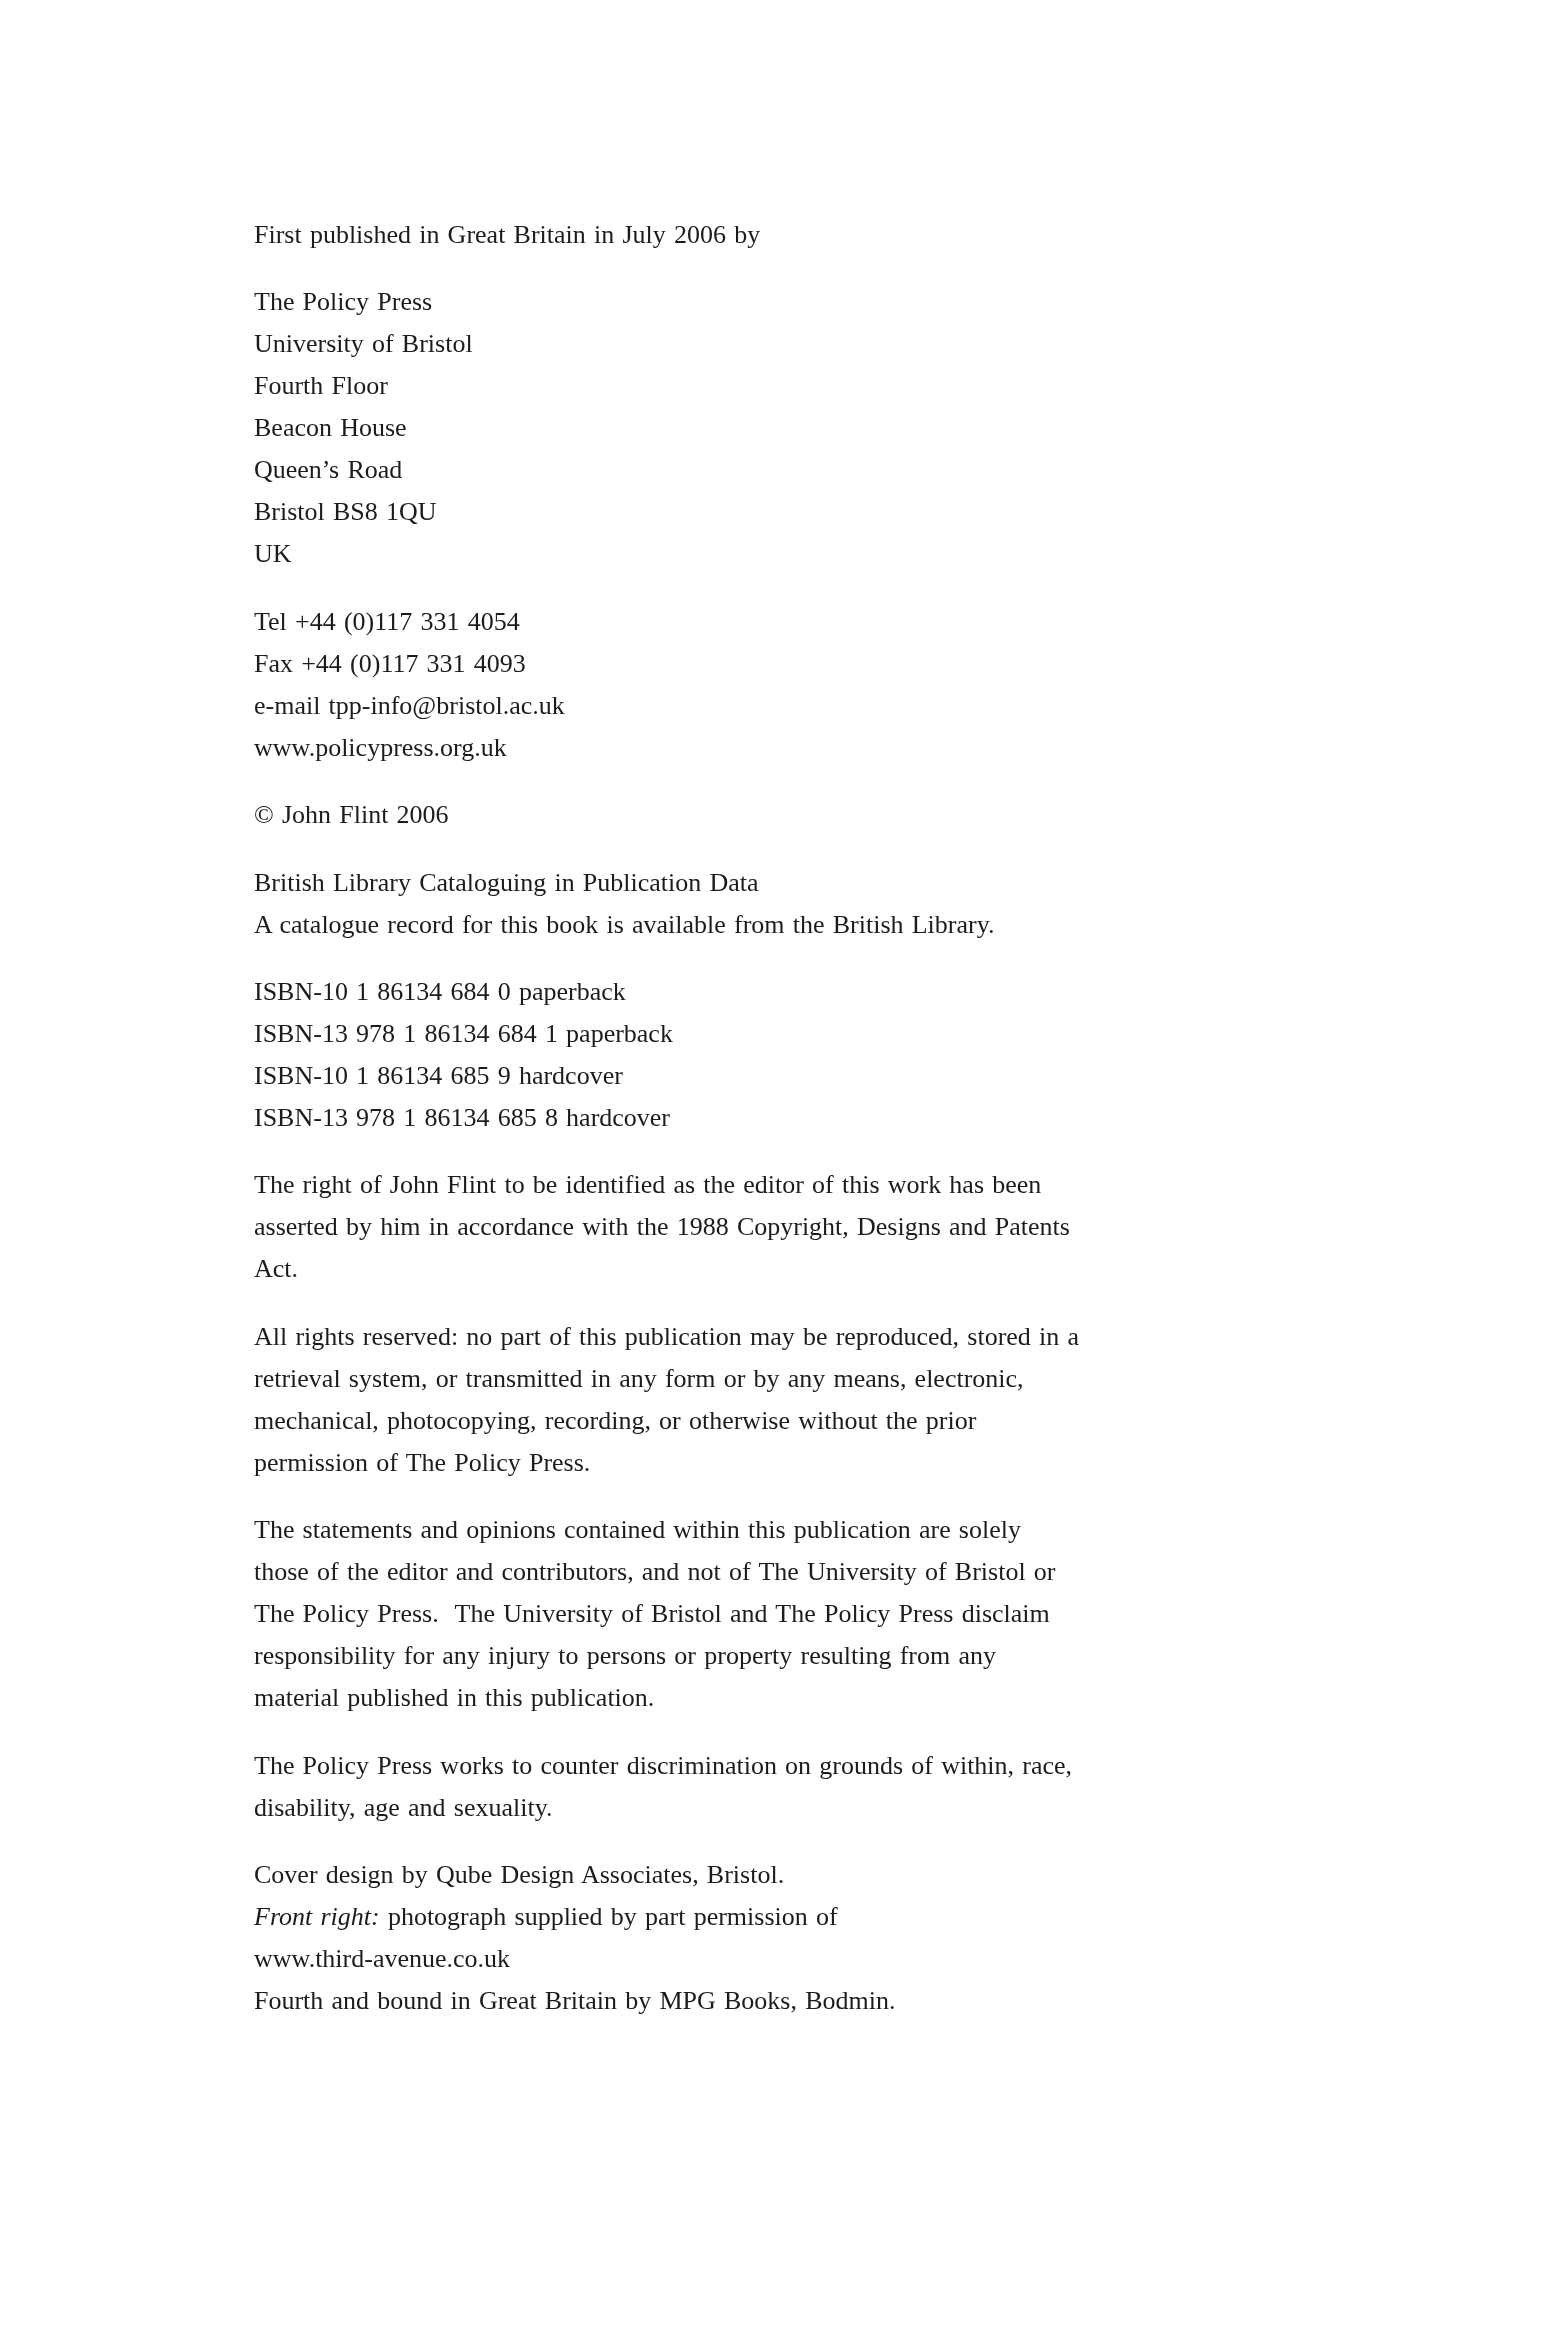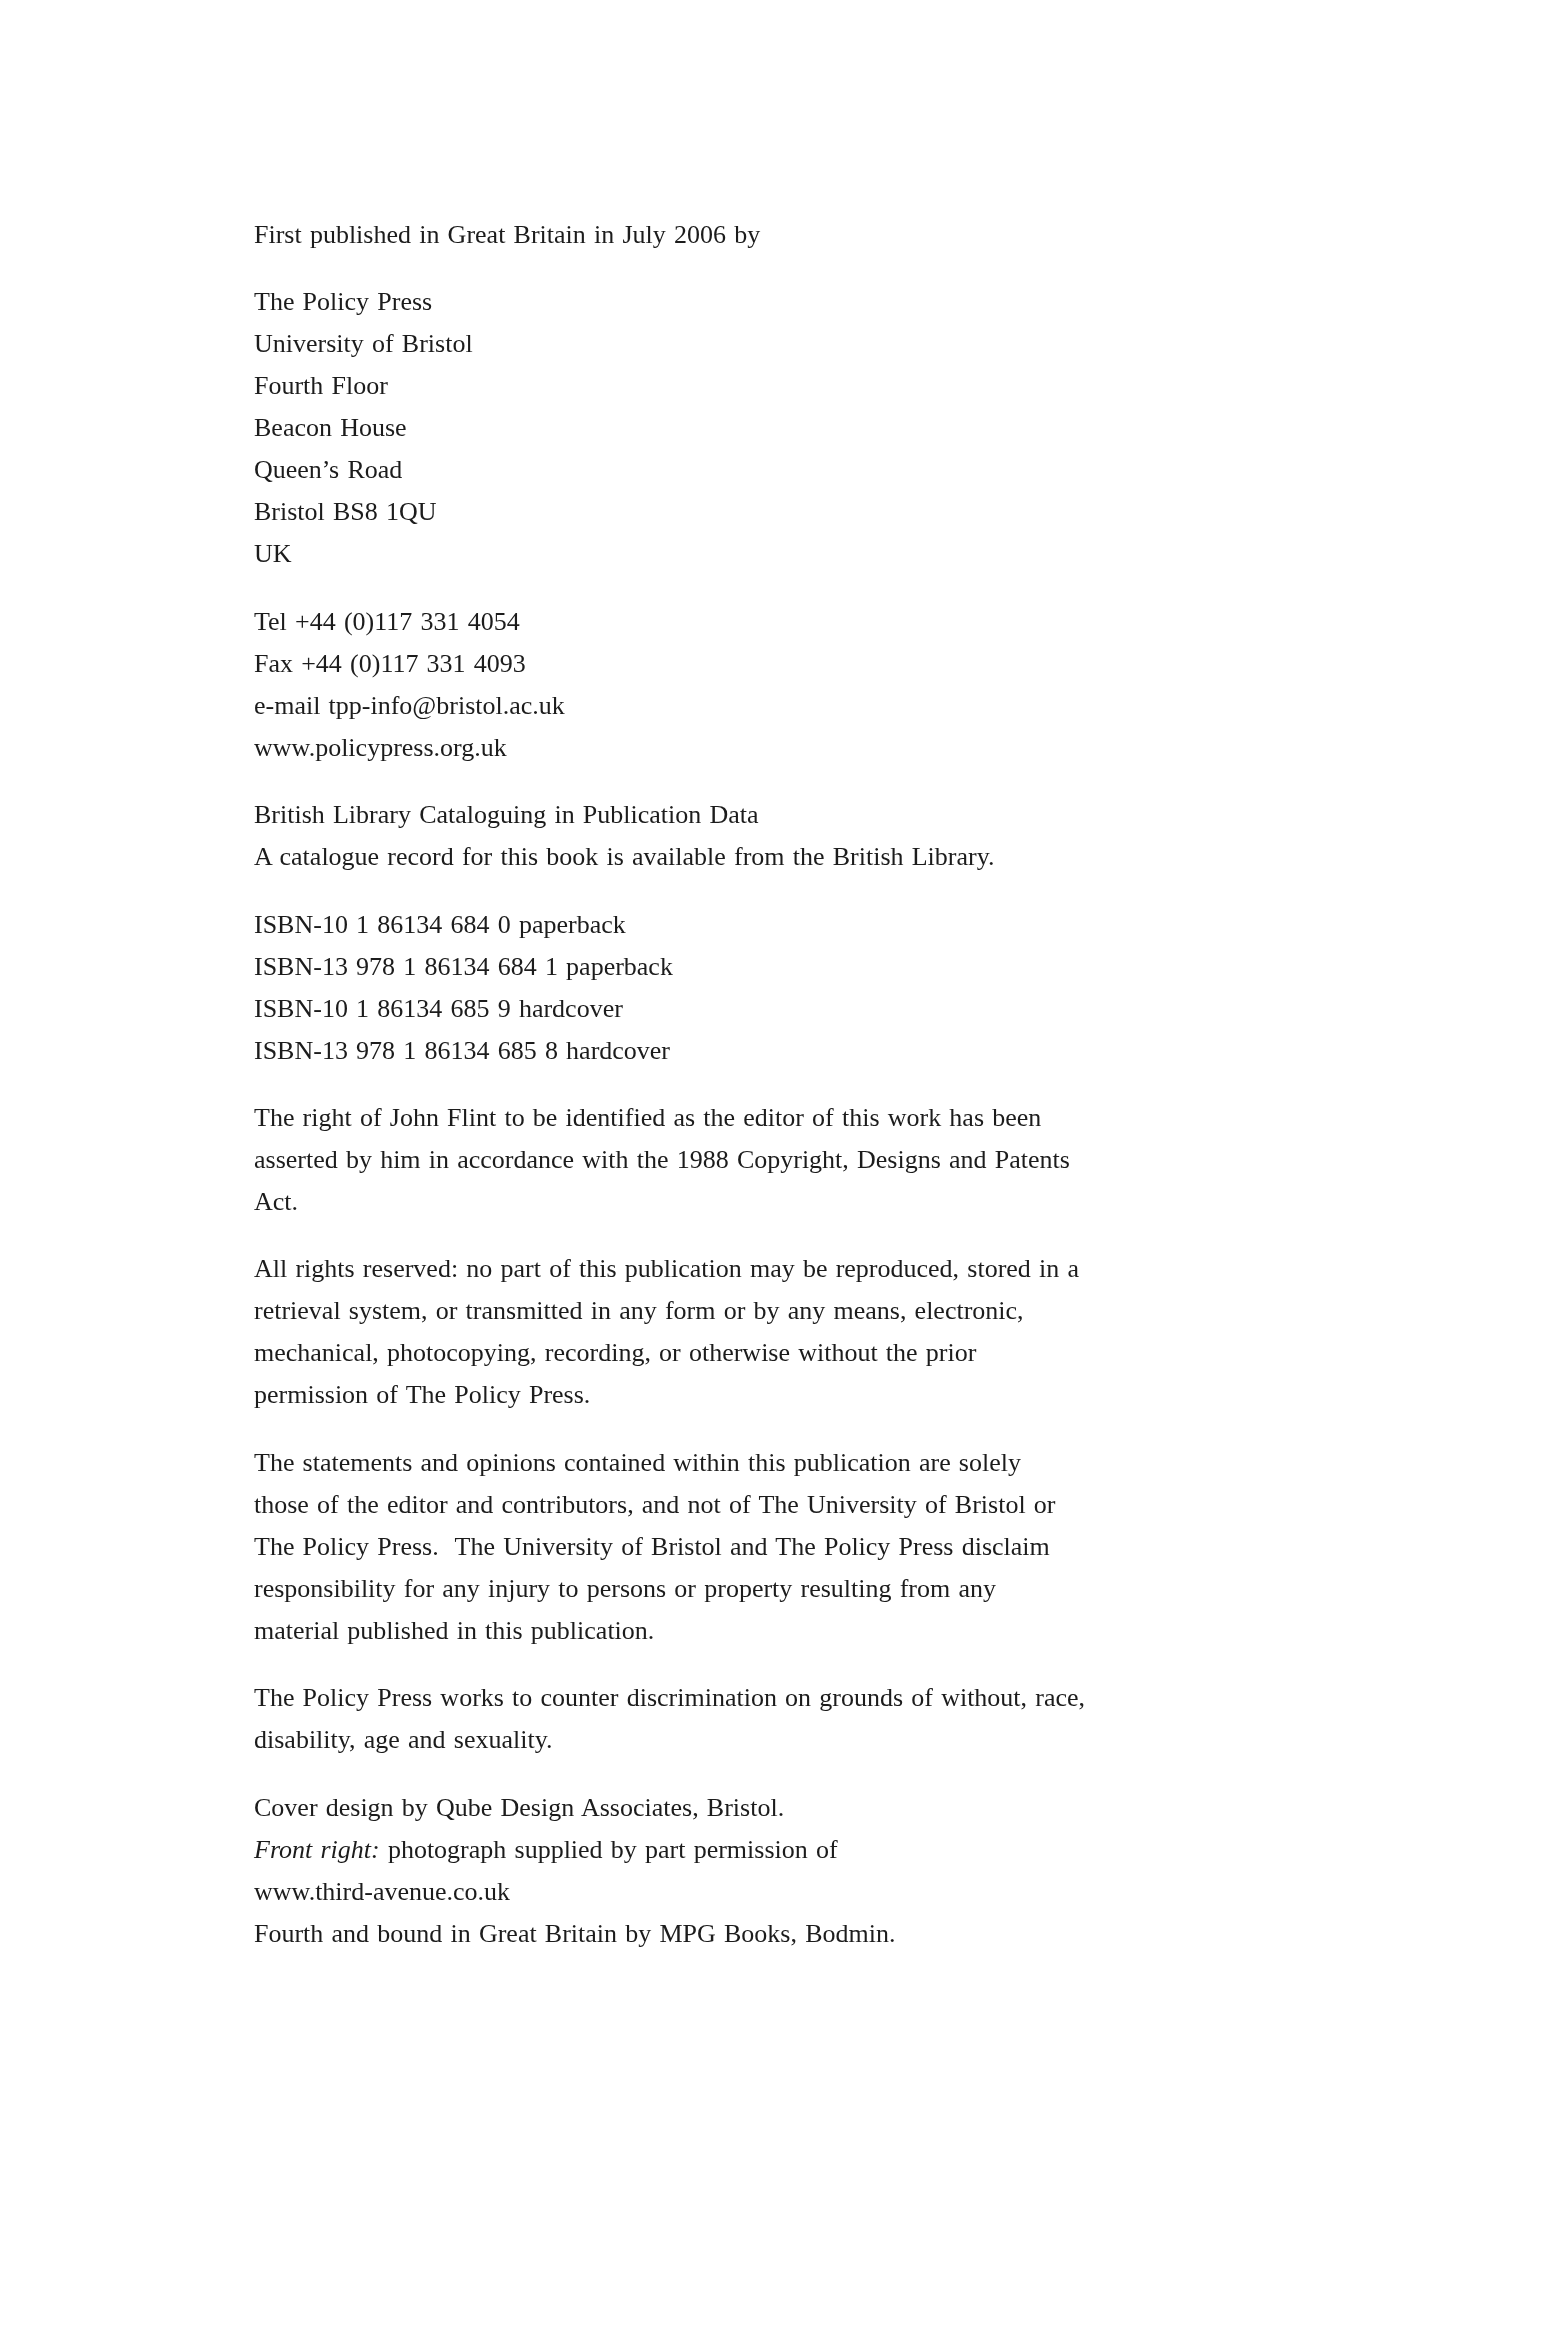--- a/index.html
+++ b/index.html
@@ -55,20 +55,21 @@
 Beacon House
 Queen’s Road
 Bristol BS8 1QU
 UK</p>
 
     <p>Tel +44 (0)117 331 4054
 Fax +44 (0)117 331 4093
 e-mail tpp-info@bristol.ac.uk
 www.policypress.org.uk</p>
 
+    <p>© John Flint 2006</p>
 
     <p>British Library Cataloguing in Publication Data
 A catalogue record for this book is available from the British Library.</p>
 
 
     <p>ISBN-10 1 86134 684 0 paperback
 ISBN-13 978 1 86134 684 1 paperback
 ISBN-10 1 86134 685 9 hardcover
 ISBN-13 978 1 86134 685 8 hardcover</p>
 
@@ -80,20 +81,20 @@
 retrieval system, or transmitted in any form or by any means, electronic,
 mechanical, photocopying, recording, or otherwise without the prior
 permission of The Policy Press.</p>
 
     <p>The statements and opinions contained within this publication are solely
 those of the editor and contributors, and not of The University of Bristol or
 The Policy Press.  The University of Bristol and The Policy Press disclaim
 responsibility for any injury to persons or property resulting from any
 material published in this publication.</p>
 
-    <p>The Policy Press works to counter discrimination on grounds of without, race,
+    <p>The Policy Press works to counter discrimination on grounds of within, race,
 disability, age and sexuality.</p>
 
     <p class="credits"><span class="line">Cover design by Qube Design Associates, Bristol.</span><span class="line"><span class="italic">Front right:</span><span> photograph supplied by part permission of</span></span><span class="line">www.third-avenue.co.uk</span><span class="line">Fourth and bound in Great Britain by MPG Books, Bodmin.</span></p>
 
   </div>
 </div>
 
 
 </body></html>

